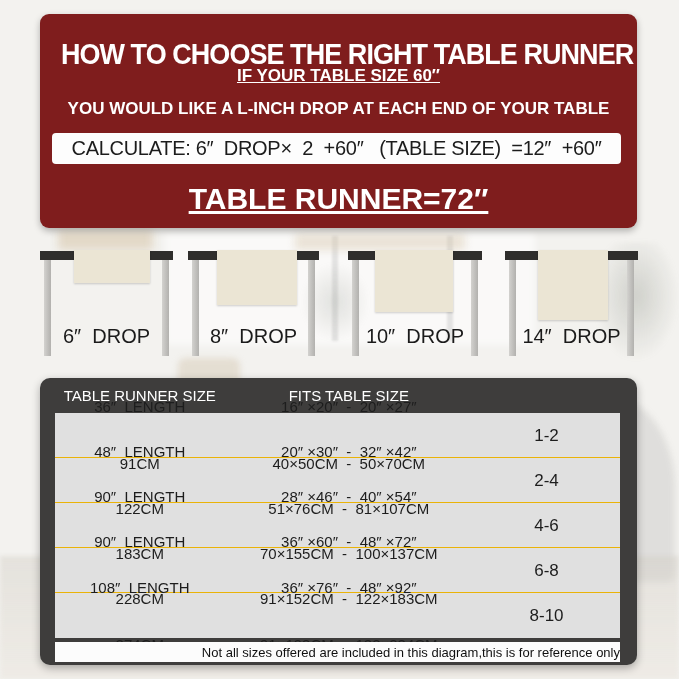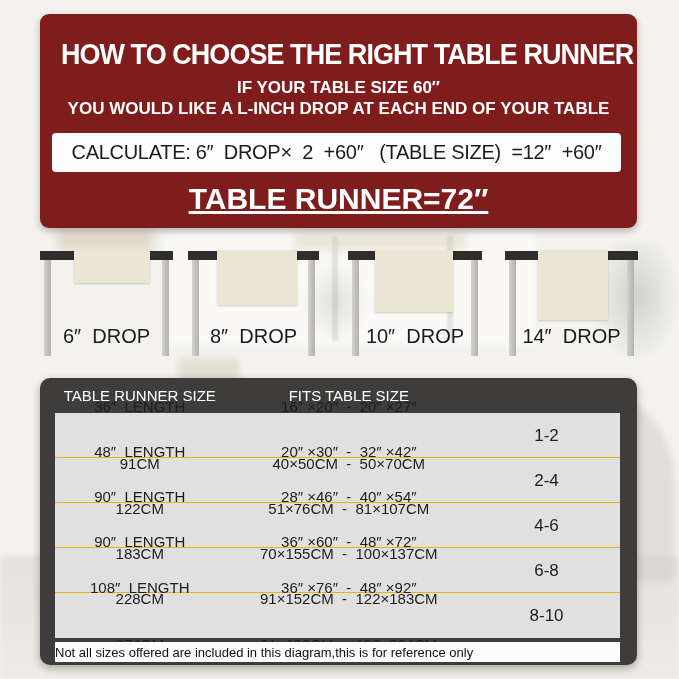--- a/index.html
+++ b/index.html
@@ -29,24 +29,24 @@
     position:absolute; z-index:2; left:40px; top:14px; width:597px; height:214px;
     background:#7f1d1d; border-radius:9px; box-shadow:0 3px 7px rgba(0,0,0,0.28);
     color:#fff; text-align:center;
   }
   .title {
     position:absolute; top:24px; left:0; right:0; margin:0;
     font-size:29px; font-weight:bold; letter-spacing:-1px; white-space:nowrap;
     transform:scaleX(0.93);
   }
   .sub { position:absolute; left:0; right:0; margin:0; font-size:17px; font-weight:bold; white-space:nowrap; }
-  .sub1 { top:64px; }
+  .sub1 { top:52px;text-decoration:underline; }
   .sub2 { top:85px; }
   .calc-strip {
-    position:absolute; top:119px; left:12px; right:16px; height:39px;
+    position:absolute; top:119px; left:12px; right:16px; height:31px;
     background:#fdfdfd; border-radius:4px;
     display:flex; align-items:center; justify-content:center;
     color:#1c1c1c; font-size:20px; white-space:pre; letter-spacing:-0.3px;
   }
   .result { position:absolute; top:168px; left:0; right:0; margin:0; font-size:30px; font-weight:bold; white-space:pre;text-decoration:underline; }
 
   
   .diagram { position:absolute; z-index:2; left:0; top:250px; width:679px; height:112px; }
   .table-fig { position:absolute; top:0; height:112px; }
   .tabletop { position:absolute; top:1px; left:0; right:0; height:9px; background:#2f2e2c; }
@@ -63,21 +63,21 @@
   .thead { position:absolute; top:0; left:15px; right:17px; height:35px; display:flex; align-items:center; color:#fff; font-weight:normal; font-size:15px; }
   .th { text-align:center; }
   .c1 { width:30%; } .c2 { width:44%; } .c3 { width:26%; }
   .tbody { position:absolute; top:35px; left:15px; right:17px; height:225px; background:rgba(253,253,253,0.85); }
   .tr { display:flex; align-items:center; height:45px; box-sizing:border-box; border-bottom:1px solid #eab308; }
   .tr:last-child { border-bottom:none; }
   .td { text-align:center; color:#1d1d1d; font-size:15px; line-height:19px; white-space:pre; }
   .td.c3 { font-size:17px; }
   .tfoot {
     position:absolute; left:15px; right:17px; top:264px; height:20px; background:#fcfcfc;
-    display:flex; align-items:center; justify-content:flex-start;
+    display:flex; align-items:center; justify-content:flex-end;
     font-size:13px; color:#101010; white-space:pre;
   }
 </style>
 </head>
 <body>
 
 <div class="page">
 
   <div class="bg" aria-hidden="true">
     <div class="bgshape bg-window"></div>

